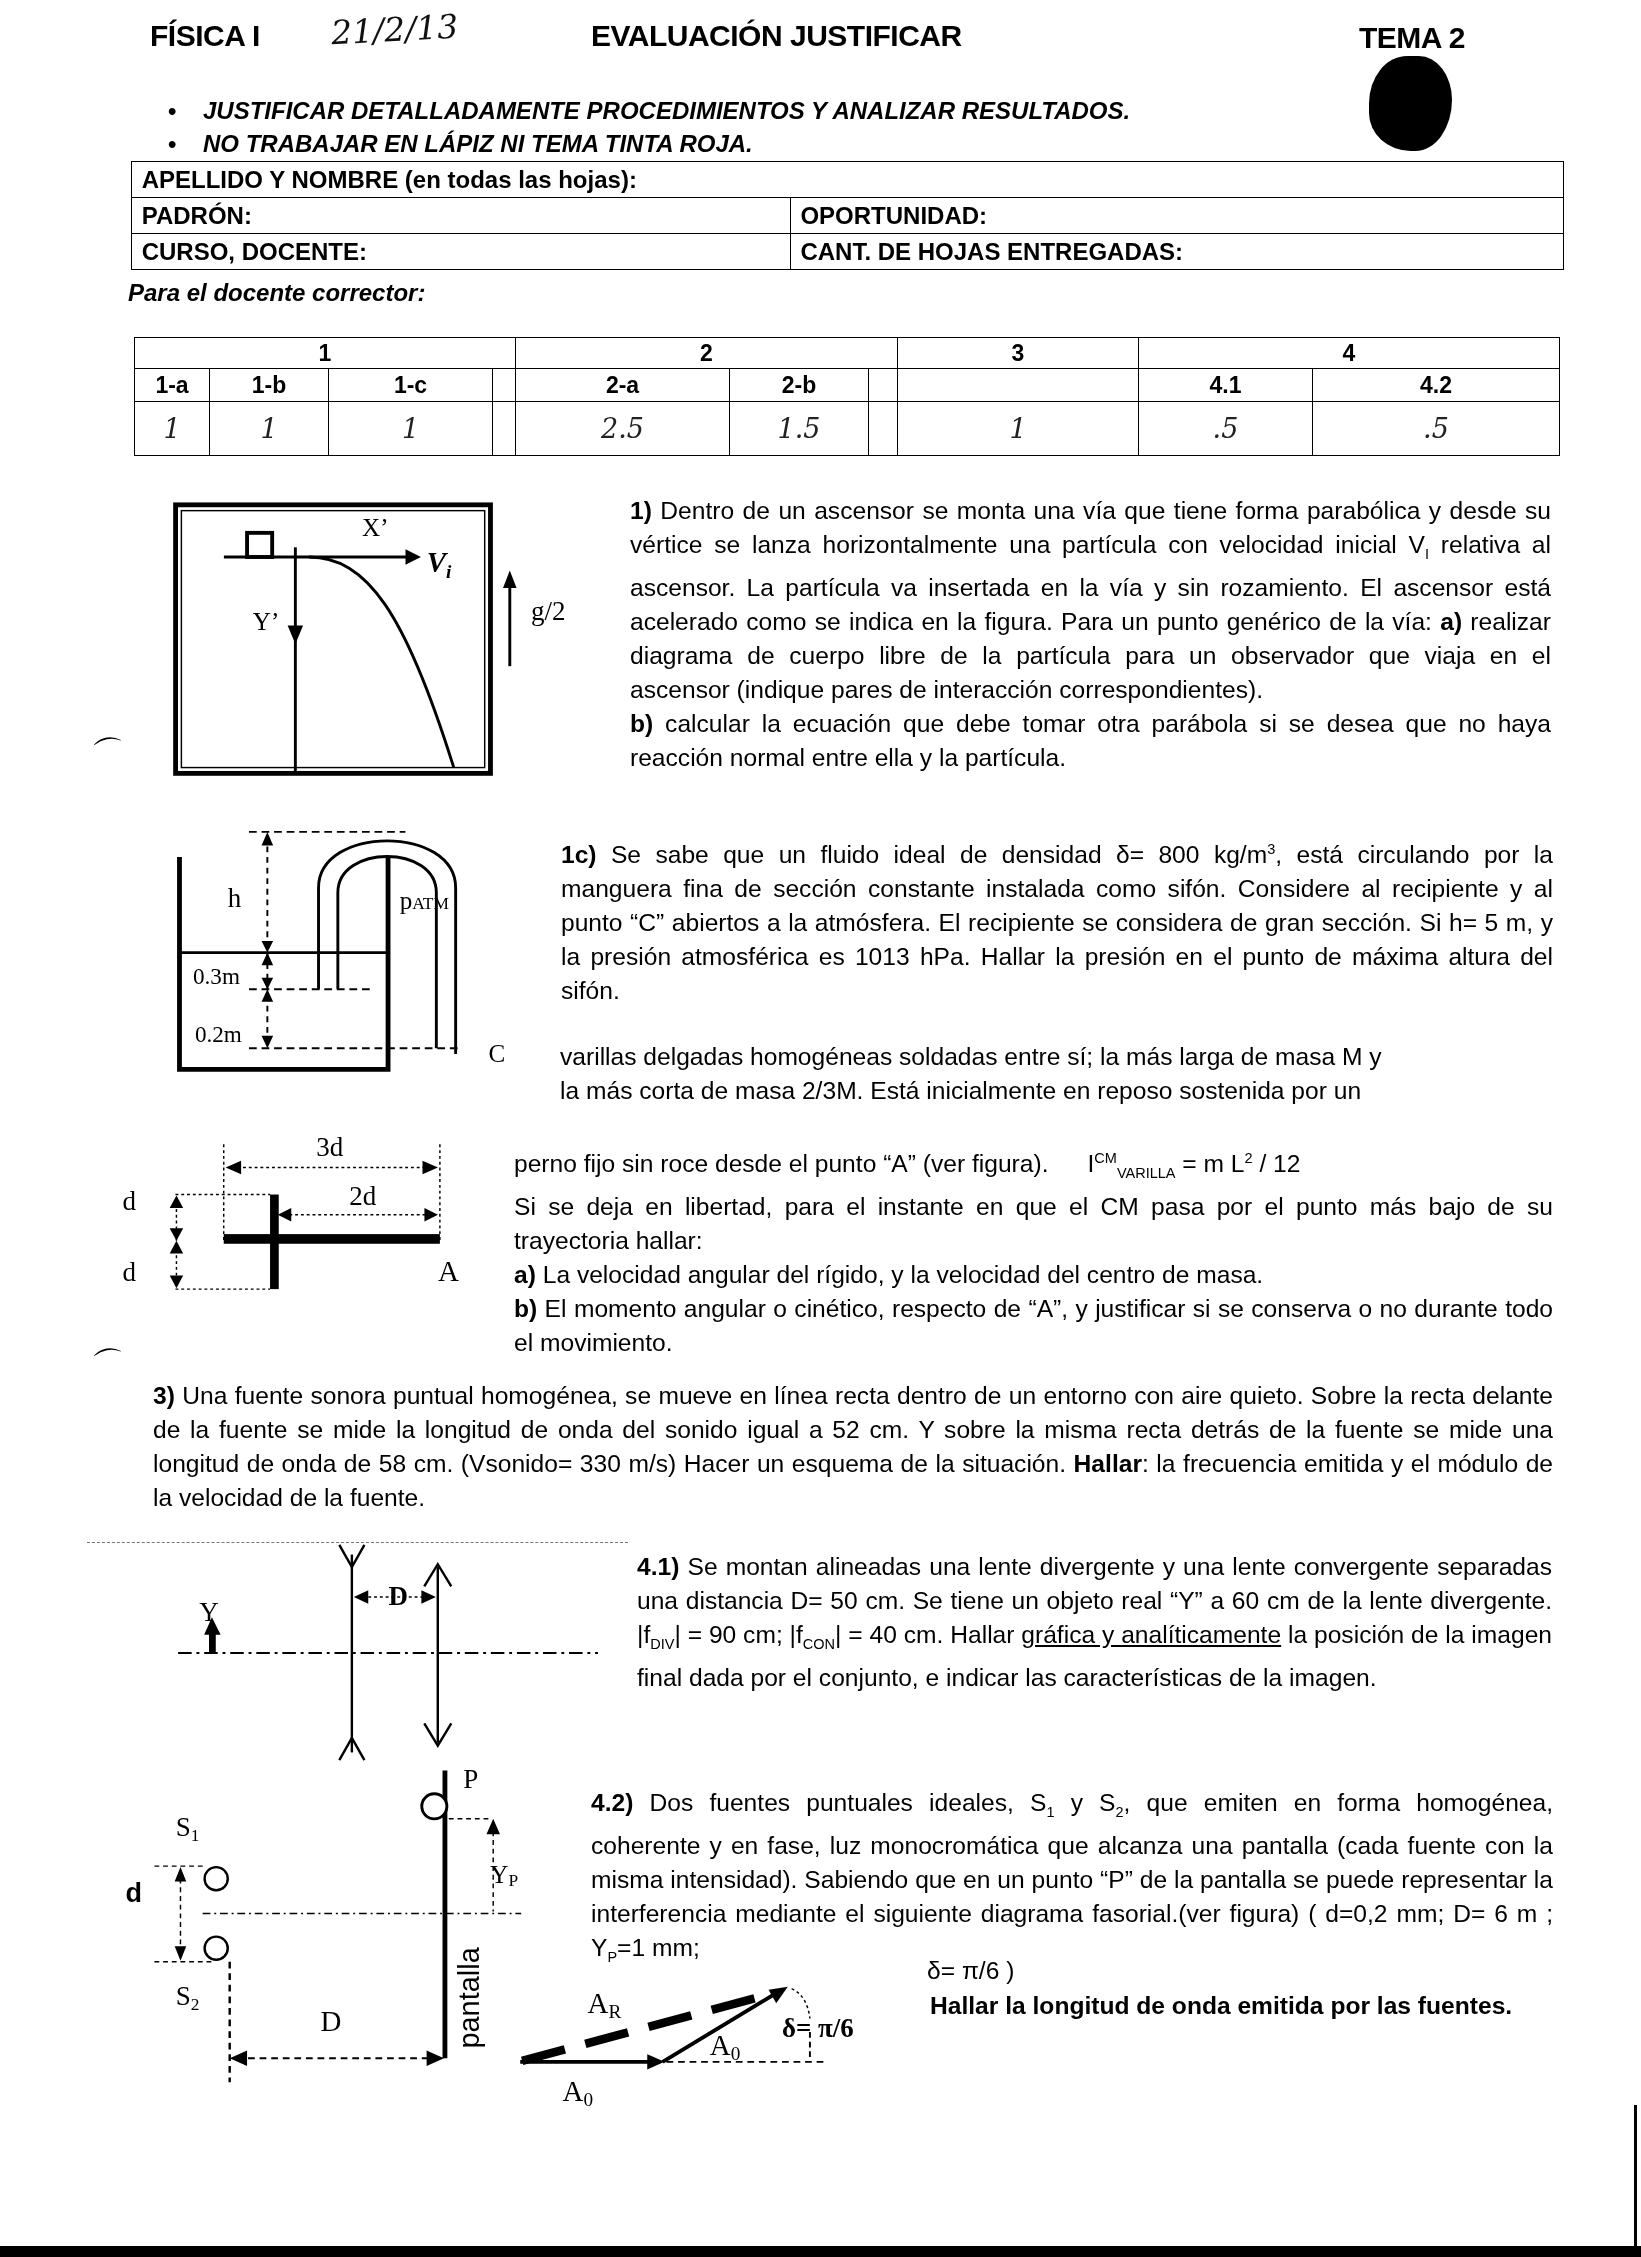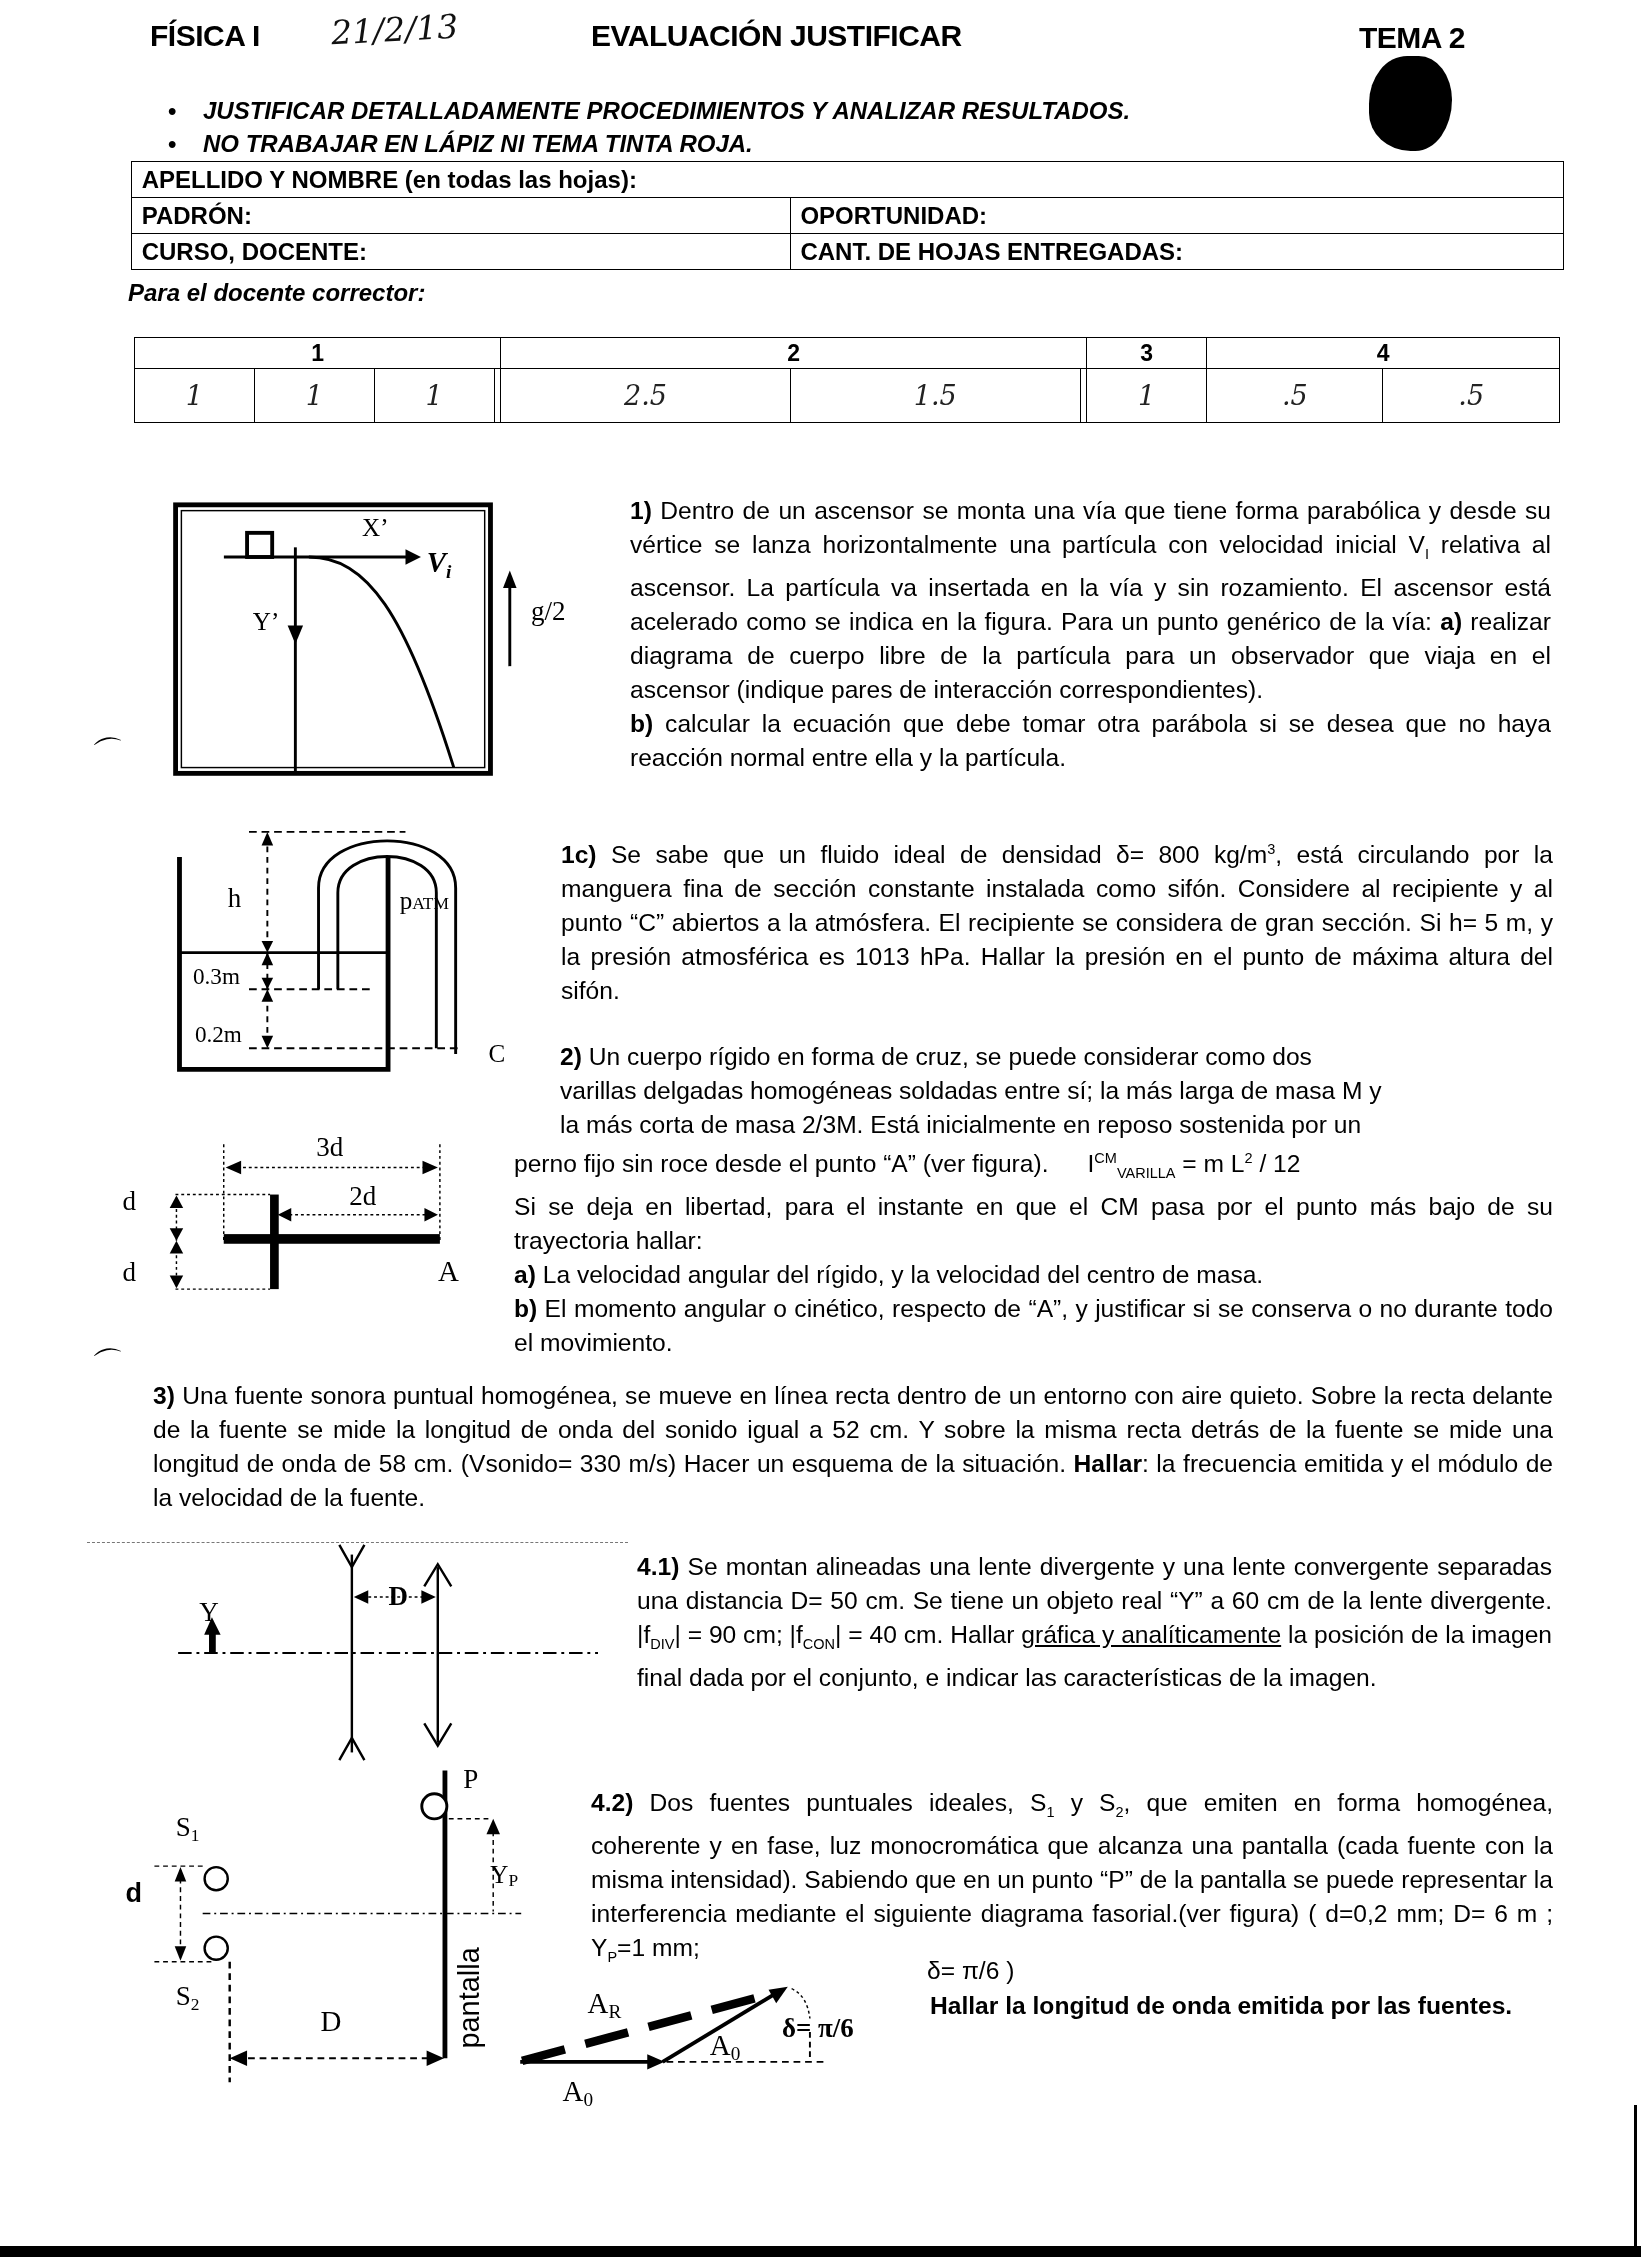--- a/index.html
+++ b/index.html
@@ -65,20 +65,32 @@
 
 <div class="abs para-docente">Para el docente corrector:</div>
 
 <table class="grades">
   <tbody>
       <tr class="r1">
     <td colspan="4">1</td>
     <td colspan="3">2</td>
     <td colspan="1">3</td>
     <td colspan="2">4</td>
+  </tr>
+  <tr class="r2">
+    <td style="width:75px;">1-a</td>
+    <td style="width:119px;">1-b</td>
+    <td style="width:164px;">1-c</td>
+    <td style="width:23px;"></td>
+    <td style="width:214px;">2-a</td>
+    <td style="width:139px;">2-b</td>
+    <td style="width:29px;"></td>
+    <td style="width:241px;"></td>
+    <td style="width:174px;">4.1</td>
+    <td>4.2</td>
   </tr>
   <tr class="r3">
     <td>1</td>
     <td>1</td>
     <td>1</td>
     <td></td>
     <td>2.5</td>
     <td>1.5</td>
     <td></td>
     <td>1</td>
@@ -157,21 +169,20 @@
   <polygon points="66,133 80,133 73,120" fill="#000"></polygon>
   <polygon points="66,156 80,156 73,169" fill="#000"></polygon>
   <text x="218" y="32" font-size="28">3d</text>
   <text x="252" y="83" font-size="28">2d</text>
   <text x="17" y="88" font-size="28">d</text>
   <text x="17" y="162" font-size="28">d</text>
   <text x="344" y="162" font-size="30">A</text>
 </svg>
 
 <div class="abs ptext" style="left:560px;top:1040px;width:993px;white-space:nowrap;text-align:left;">
-  <div><b>2)</b> <span>Un cuerpo rígido en forma de cruz, se puede considerar como dos</span></div>
   <div>varillas delgadas homogéneas soldadas entre sí; la más larga de masa M y</div>
   <div>la más corta de masa 2/3M. Está inicialmente en reposo sostenida por un</div>
 </div>
 <div class="abs ptext" style="left:514px;top:1141px;width:1039px;">
   <span>perno fijo sin roce desde el punto “A” (ver figura).</span><span style="display:inline-block;width:39px;"></span><span><span>I</span><sup style="font-size:14.5px;">CM</sup><sub style="font-size:14.5px;">VARILLA</sub><span> = m L</span><sup style="font-size:14.5px;">2</sup><span> / 12</span></span><br>
   <span>Si se deja en libertad, para el instante en que el CM pasa por el punto más bajo de su trayectoria hallar:</span><br>
   <b>a)</b><span> La velocidad angular del rígido, y la velocidad del centro de masa.</span><br>
   <b>b)</b><span> El momento angular o cinético, respecto de “A”, y justificar si se conserva o no durante todo el movimiento.</span>
 </div>
 

